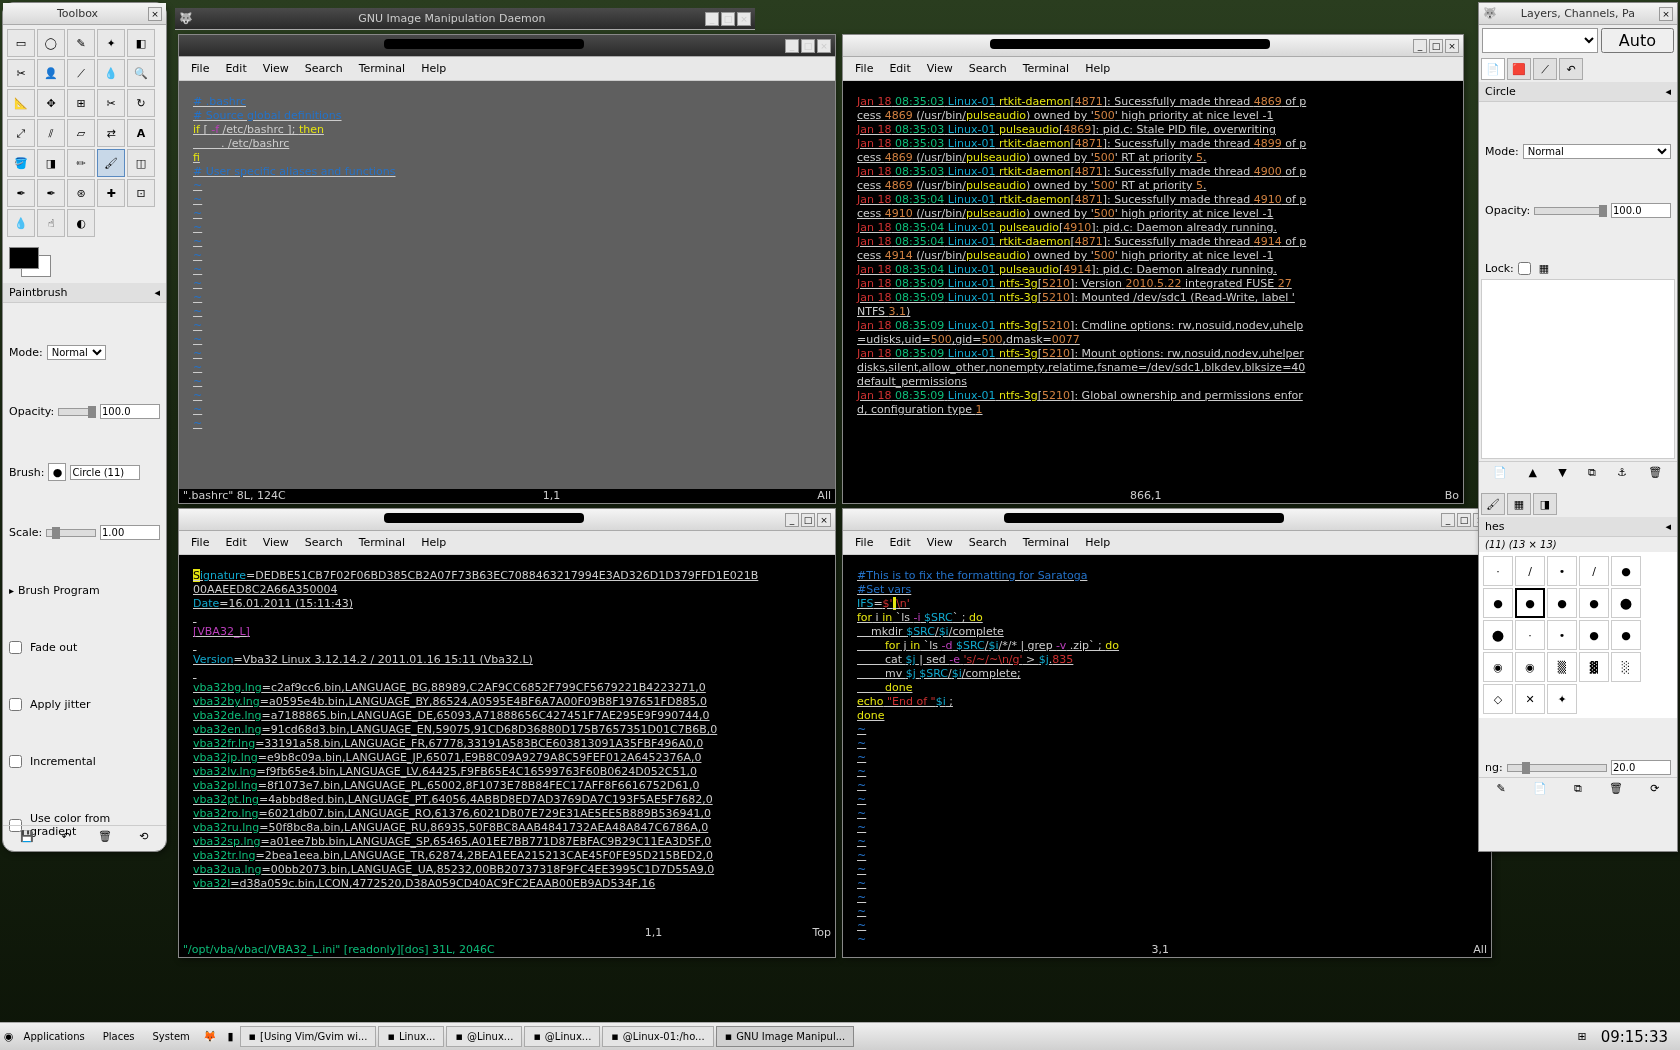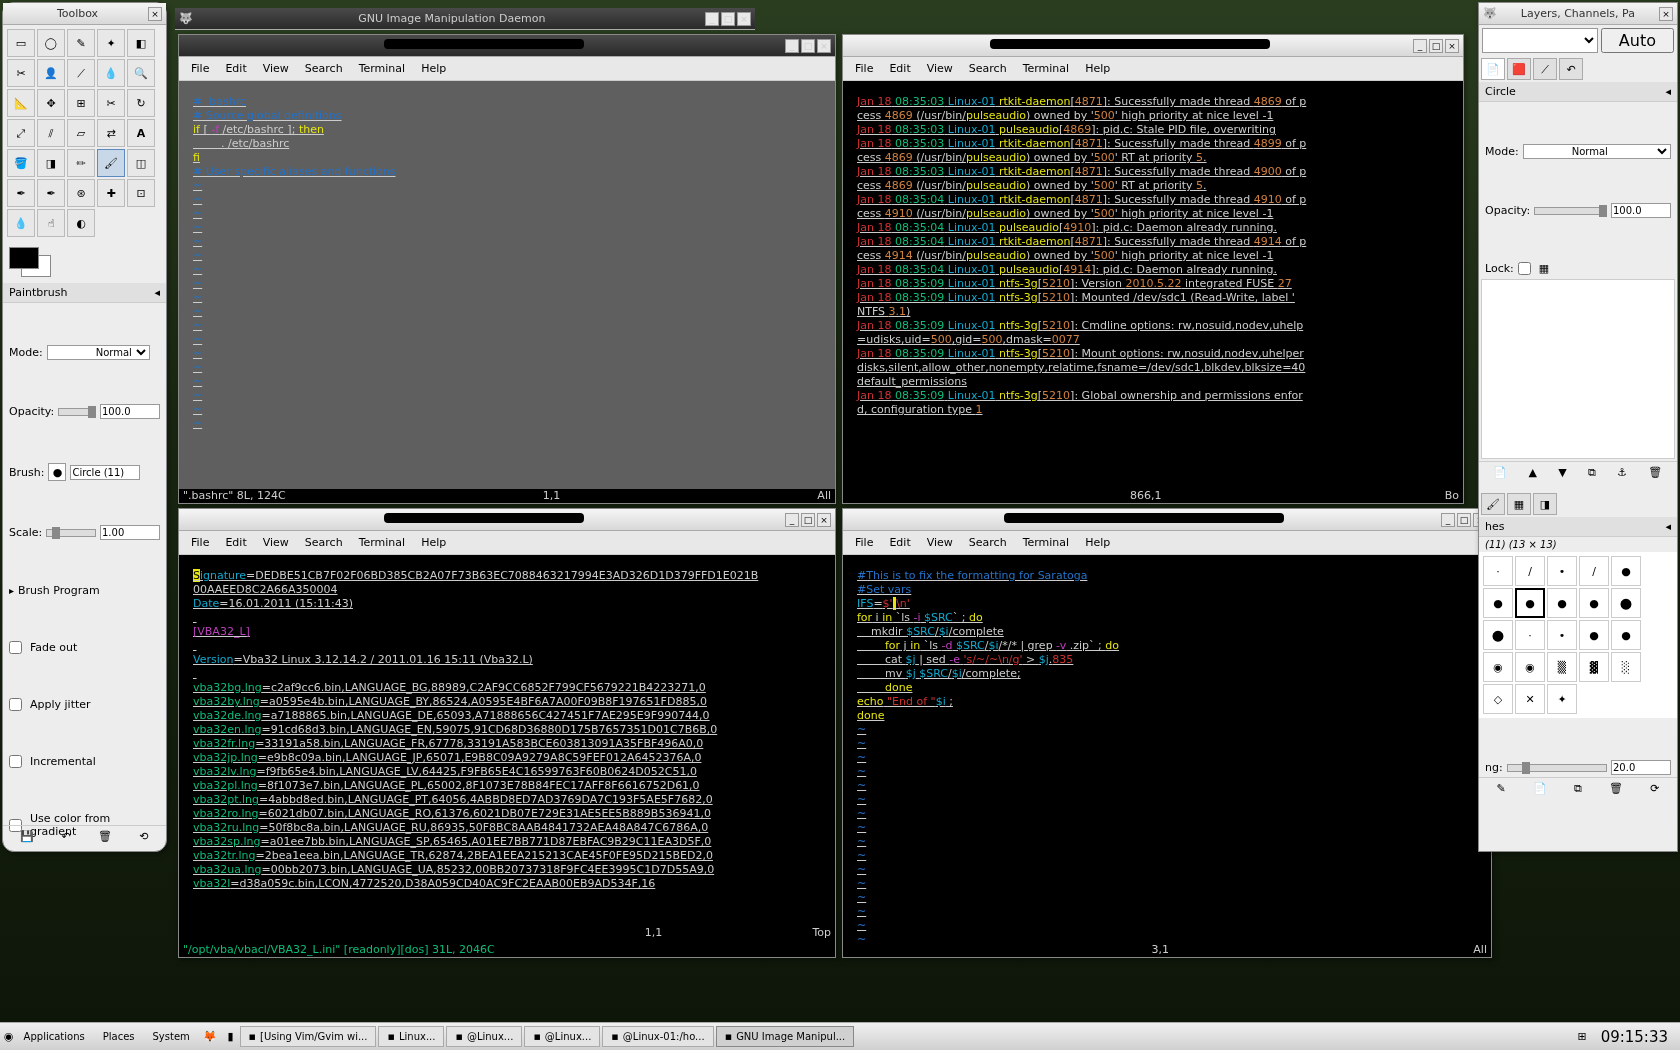--- a/index.html
+++ b/index.html
@@ -38,21 +38,21 @@
 .layers-area { background:#fff; height:180px; border:1px solid #ccc; margin:2px; }
 .brushes-grid { display:grid; grid-template-columns:repeat(5,30px); gap:2px; padding:4px; background:#fff; }
 .brush-cell { width:30px; height:30px; border:1px solid #ccc; background:#fff; display:flex; align-items:center; justify-content:center; }
 .brush-cell.sel { border:2px solid #000; }
 .taskbar { position:absolute; bottom:0; left:0; right:0; height:28px; background:linear-gradient(#f0f0f0,#d0d0d0); display:flex; align-items:center; padding:0 4px; gap:2px; border-top:1px solid #aaa; }
 .taskbar .tbtn { padding:3px 8px; border:1px solid #aaa; background:#e4e4e4; font-size:10px; cursor:pointer; white-space:nowrap; overflow:hidden; text-overflow:ellipsis; max-width:160px; display:flex; align-items:center; gap:4px; }
 .taskbar .tbtn.active { background:#d0d0d0; border:1px solid #888; }
 .clock { margin-left:auto; padding:0 8px; font-size:15px; }
 .term-status { position:absolute; bottom:0; left:0; right:0; background:#000; color:#ccc; display:flex; justify-content:space-between; padding:0 4px; }
 .redacted { background:#000; color:#000; display:inline-block; height:10px; border-radius:4px; }
-select { font-size:10px; border:1px solid #999; background:#fff;padding-left:44px; }
+select { font-size:10px; border:1px solid #999; background:#fff; }
 input[type=checkbox] { margin-right:4px; }
 .tilde { color:#2472c8; }
 </style>
 </head>
 <body>
 
 <div class="window toolbox">
   <div class="titlebar">
     <span class="title">Toolbox</span>
     <div class="btns">

